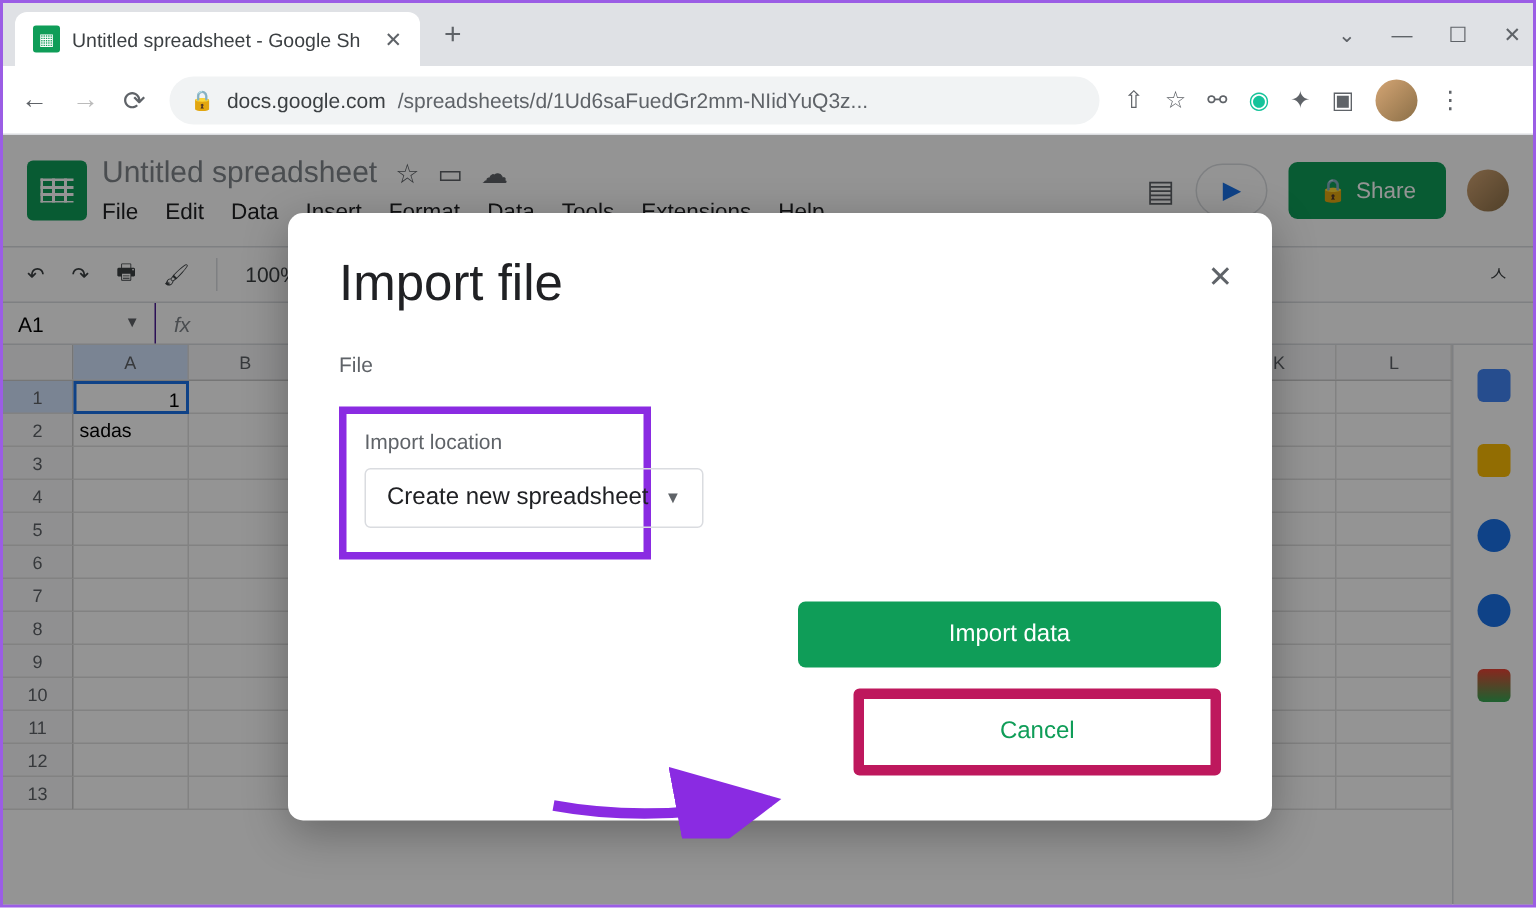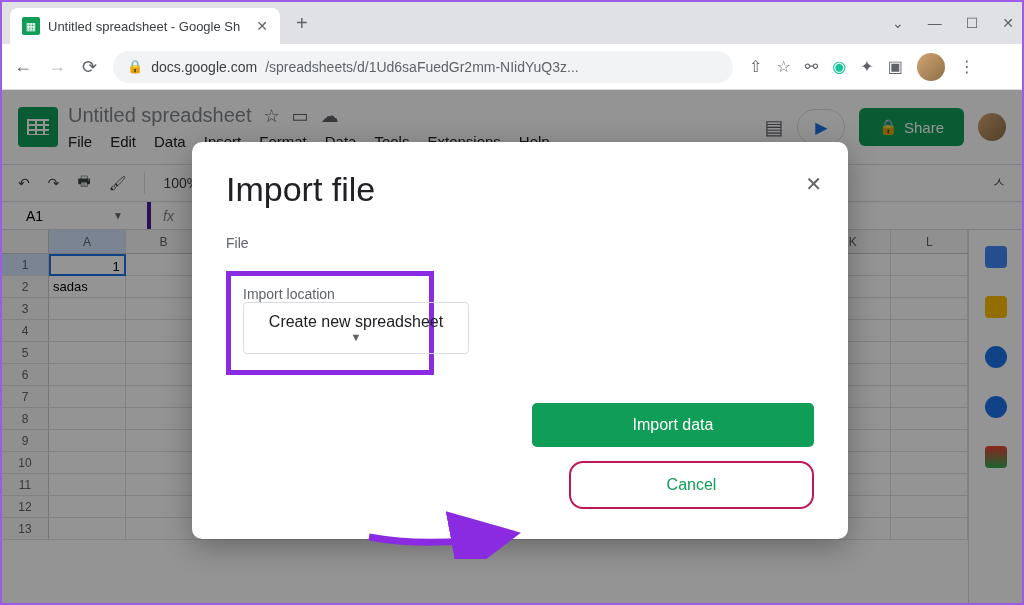--- a/index.html
+++ b/index.html
@@ -33,21 +33,21 @@
 .doc-title { color: #80868b; font-size: 20px; }
 .menu-row { display: flex; gap: 18px; font-size: 15px; color: #202124; margin-top: 6px; }
 .header-right { display: flex; align-items: center; gap: 14px; }
 .meet-icon { width: 48px; height: 36px; border: 1px solid #dadce0; border-radius: 20px; display: flex; align-items: center; justify-content: center; }
 .share-btn { background: #0f9d58; color: #fff; padding: 10px 20px; border-radius: 6px; font-size: 15px; font-weight: 500; display: flex; align-items: center; gap: 6px; }
 
 .toolbar { height: 38px; border-top: 1px solid #dadce0; border-bottom: 1px solid #dadce0; display: flex; align-items: center; padding: 0 16px; gap: 18px; font-size: 14px; color: #3c4043; }
 .toolbar .sep { width: 1px; height: 22px; background: #dadce0; }
 
 .formula-row { height: 28px; border-bottom: 1px solid #dadce0; display: flex; align-items: center; font-size: 14px; }
-.cell-ref { width: 149px; padding: 0 24px; border-right: 4px solid #4c1d95; display: flex; align-items: center; justify-content: space-between; height: 100%; }
+.cell-ref { width: 102px; padding: 0 10px; border-right: 1px solid #4c1d95; display: flex; align-items: center; justify-content: space-between; height: 100%; }
 .fx { padding: 0 12px; color: #80868b; font-style: italic; }
 
 .grid-area { display: flex; height: calc(100% - 140px); }
 .grid-main { flex: 1; overflow: hidden; }
 .col-headers { display: flex; height: 24px; background: #f8f9fa; border-bottom: 1px solid #ccc; }
 .corner-cell { width: 48px; border-right: 1px solid #ccc; background: #f8f9fa; }
 .col-header { width: 78px; text-align: center; font-size: 12px; color: #5f6368; border-right: 1px solid #e0e0e0; line-height: 24px; }
 .col-header.sel { background: #d3e3fd; }
 .grid-row { display: flex; height: 22px; }
 .row-header { width: 48px; text-align: center; font-size: 12px; color: #5f6368; background: #f8f9fa; border-right: 1px solid #ccc; border-bottom: 1px solid #e0e0e0; line-height: 22px; }
@@ -59,25 +59,25 @@
 .side-panel { width: 54px; border-left: 1px solid #dadce0; display: flex; flex-direction: column; align-items: center; gap: 28px; padding-top: 16px; }
 .side-icon { width: 22px; height: 22px; border-radius: 4px; }
 
 
 .modal { position: absolute; left: 190px; top: 140px; width: 656px; background: #fff; border-radius: 10px; z-index: 10; padding: 28px 34px 30px; box-shadow: 0 8px 30px rgba(0,0,0,0.3); }
 .modal-title { font-size: 34px; color: #202124; font-weight: 400; }
 .modal-close { position: absolute; right: 26px; top: 30px; color: #5f6368; font-size: 20px; }
 .modal-section-label { font-size: 14px; color: #5f6368; margin-top: 26px; }
 .modal-file { font-size: 15px; font-weight: bold; color: #202124; margin-top: 14px; }
 .highlight-box { border: 5px solid #8a2be2; padding: 10px 12px 16px; margin-top: 20px; width: 208px; }
-.dropdown { border: 1px solid #dadce0; border-radius: 4px; padding: 10px 14px; font-size: 16px; color: #202124; display: flex; align-items: center; justify-content: space-between; width: 226px; flex-direction: column; }
+.dropdown { border: 1px solid #dadce0; border-radius: 4px; padding: 10px 14px; margin-top: 10px; font-size: 16px; color: #202124; display: flex; align-items: center; justify-content: space-between; width: 226px; }
 .dropdown .caret { font-size: 11px; color: #5f6368; }
 .modal-buttons { display: flex; gap: 14px; justify-content: flex-start; margin-top: 28px; margin-left: 306px; flex-direction: column; }
 .btn-primary { background: #0f9d58; color: #fff; padding: 13px 26px; border-radius: 5px; font-size: 16px; font-weight: 500; border: none; }
-.btn-secondary { background: #fff; color: #0f9d58; padding: 13px 26px; border-radius: 14px; font-size: 16px; font-weight: 500; border: 2px solid #be185d; margin-left: 37px; }
+.btn-secondary { background: #fff; color: #0f9d58; padding: 13px 26px; border-radius: 4px; font-size: 16px; font-weight: 500; border: 7px solid #be185d; margin-left: 37px; }
 .arrow-annotation { position: absolute; left: 362px; top: 507px; z-index: 11; }
 </style>
 </head>
 <body>
 
 <div class="browser-top">
   <div class="tab">
     <span class="favicon">▦</span>
     <span>Untitled spreadsheet - Google Sh</span>
     <span class="close">✕</span>

